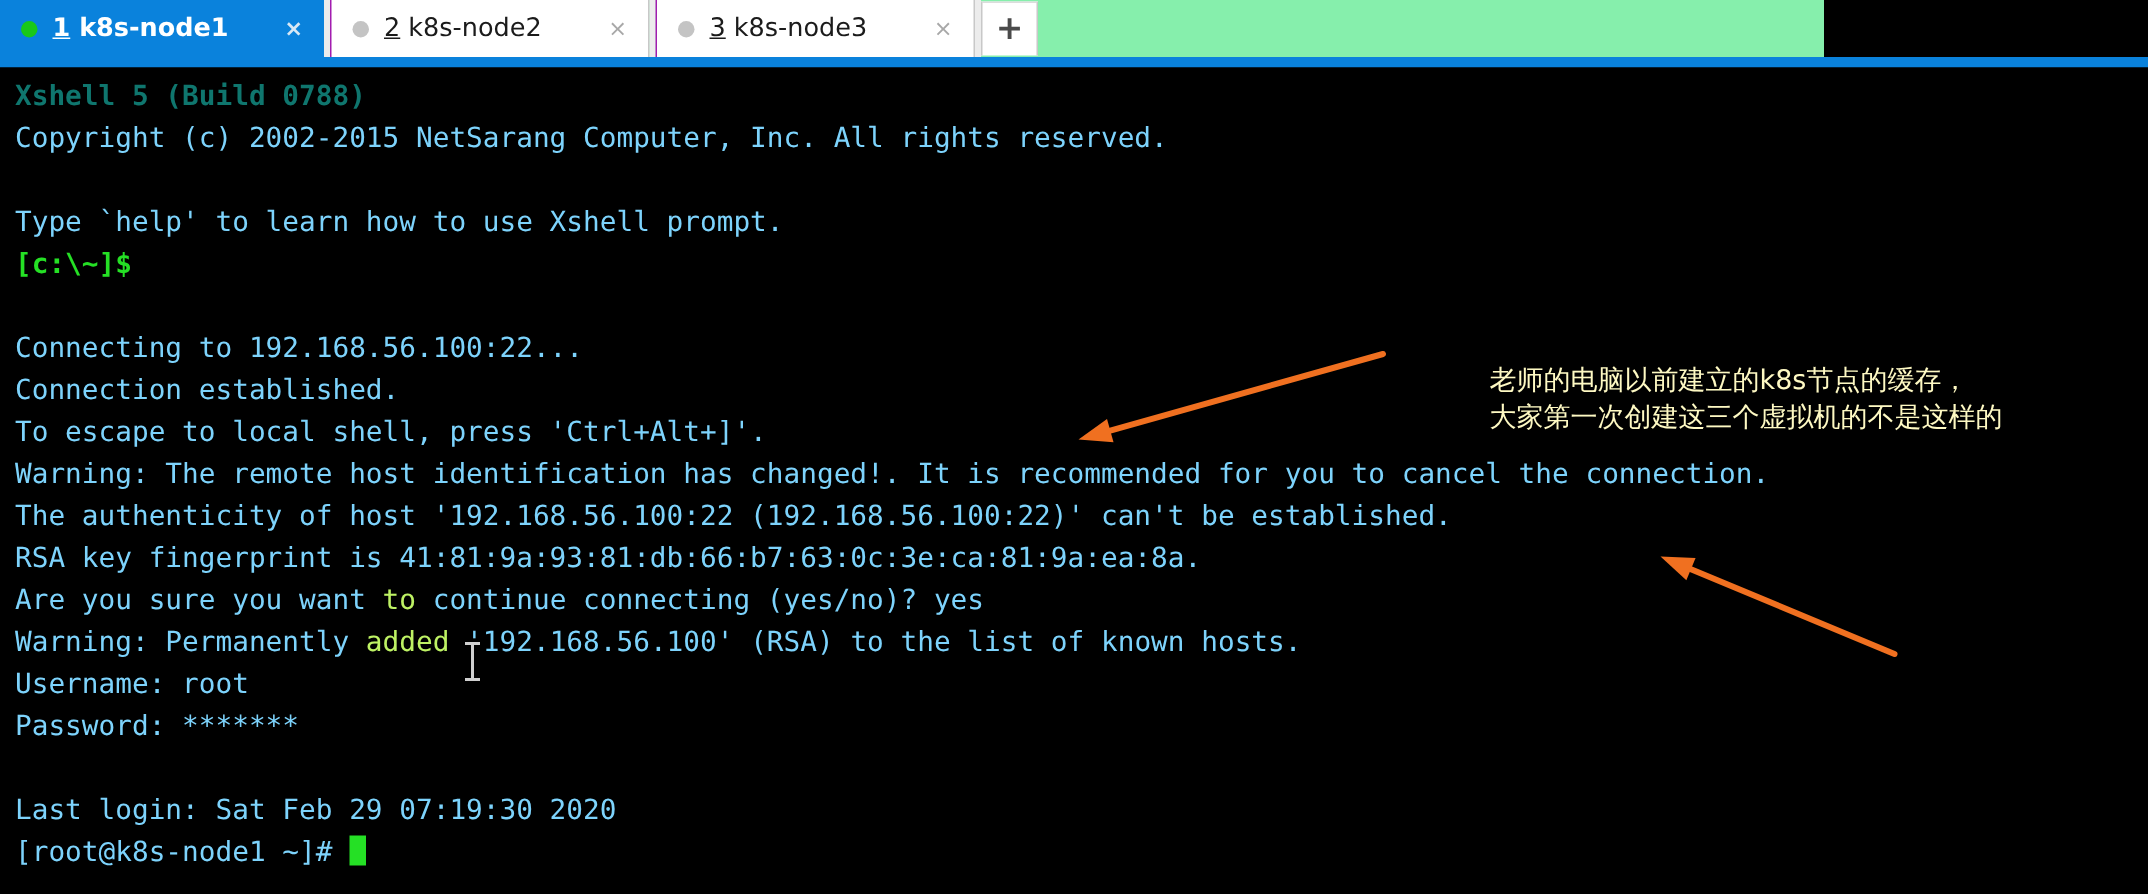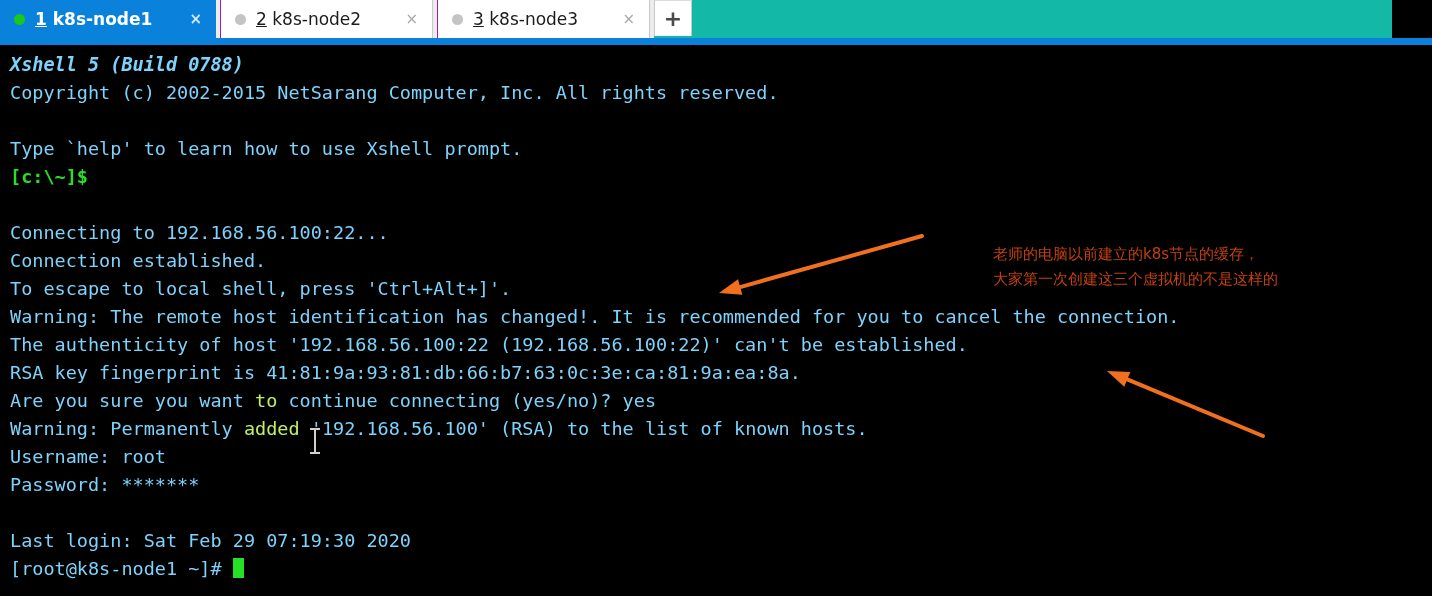--- a/index.html
+++ b/index.html
@@ -8,23 +8,23 @@
     width: 1432px; height: 596px;
     background: #000;
     font-family: "DejaVu Sans Mono", monospace;
     overflow: hidden;
   }
   #app { position: relative; width: 1432px; height: 596px; background: #000; }
 
   
   .tabbar {
     position: absolute; top: 0; left: 0;
-    width: 1392px; height: 38px;
-    background: #14b8a6;
-    display: flex; align-items: flex-start;
+    width: 1216px; height: 38px;
+    background: #86efac;
+    display: flex; align-items: center;
   }
   .tabbar-underline {
     position: absolute; top: 38px; left: 0;
     width: 1432px; height: 7px;
     background: #0a82dc;
   }
   .tab {
     height: 38px;
     display: flex; align-items: center;
     padding: 0 6px 0 14px;
@@ -80,37 +80,37 @@
     background: #000000;
     padding: 6px 0 0 10px;
     font-family: "DejaVu Sans Mono", monospace;
     font-size: 18.5px;
     line-height: 28px;
     white-space: pre;
     color: #d6d6d6;
   }
   .line { height: 28px; }
   .c-white  { color: #7dd3fc; }
-  .c-bold   { color: #7dd3fc; font-weight: bold; font-style: italic; }
+  .c-bold   { color: #0f766e; font-weight: bold; }
   .c-green  { color: #25e025; font-weight: bold; }
   .c-yellow { color: #bef264; }
   .cursor {
     display: inline-block;
     width: 11px; height: 20px;
     background: #25e025;
     vertical-align: -3px;
   }
 
   
   .annot {
     position: absolute;
     font-family: "DejaVu Sans", sans-serif;
-    font-size: 15px;
+    font-size: 18px;
     line-height: 24.5px;
-    color: #c2410c;
+    color: #fef9c3;
     white-space: pre;
     pointer-events: none;
   }
   #annot-text { left: 993px; top: 242px; }
   .arrow-svg { position: absolute; left: 0; top: 0; pointer-events: none; }
 
   
   .ibeam {
     position: absolute; left: 310px; top: 428px;
     width: 10px; height: 26px;

